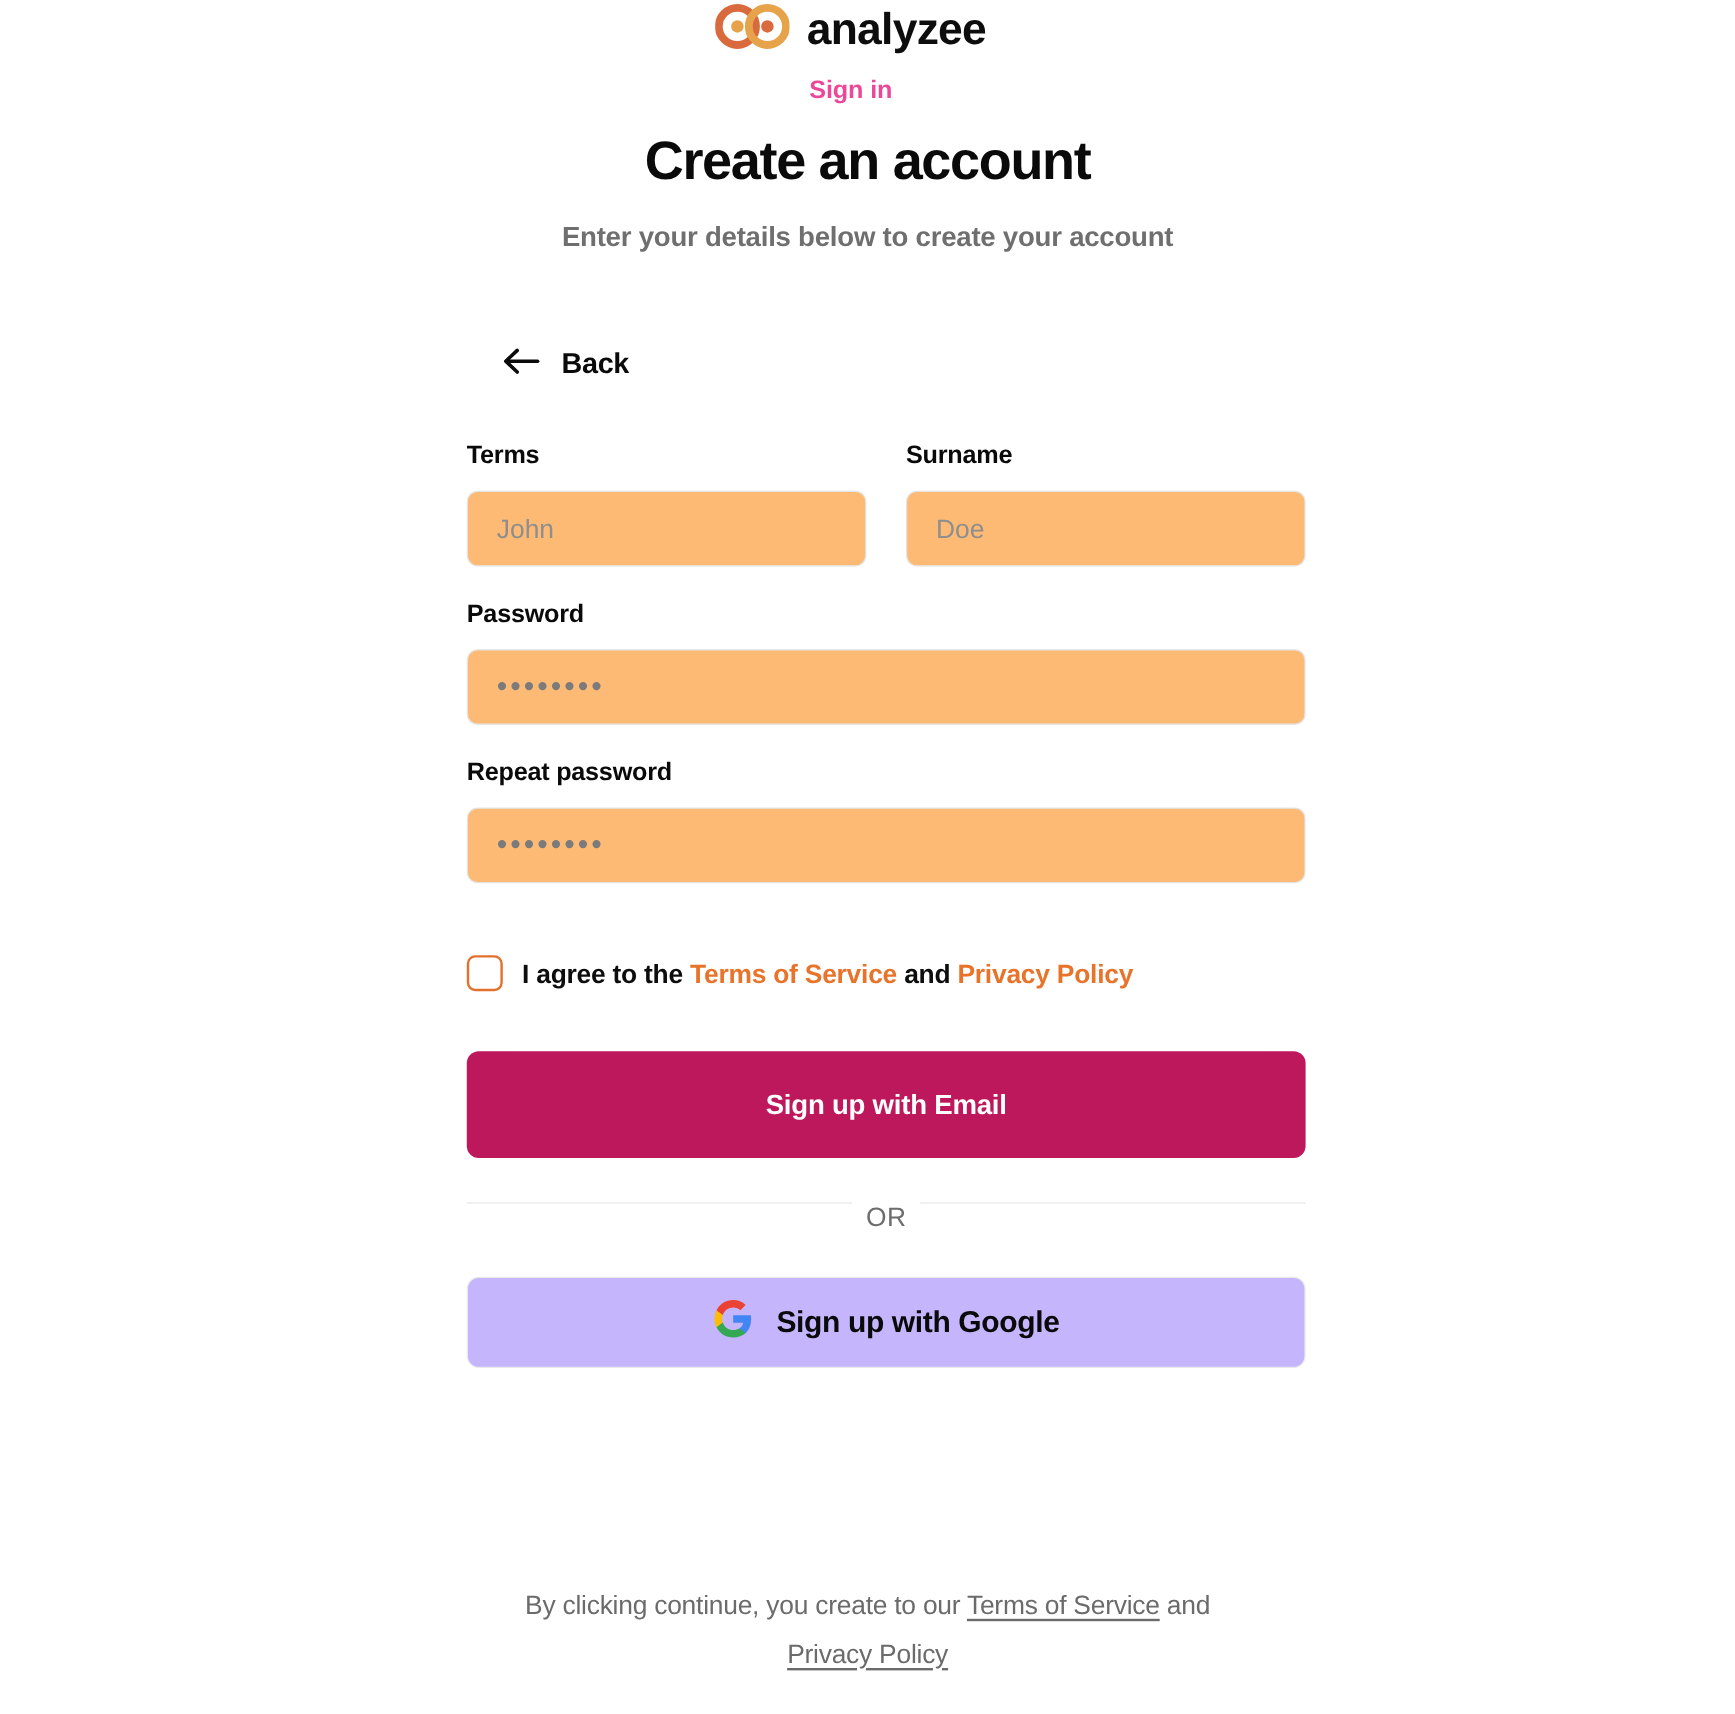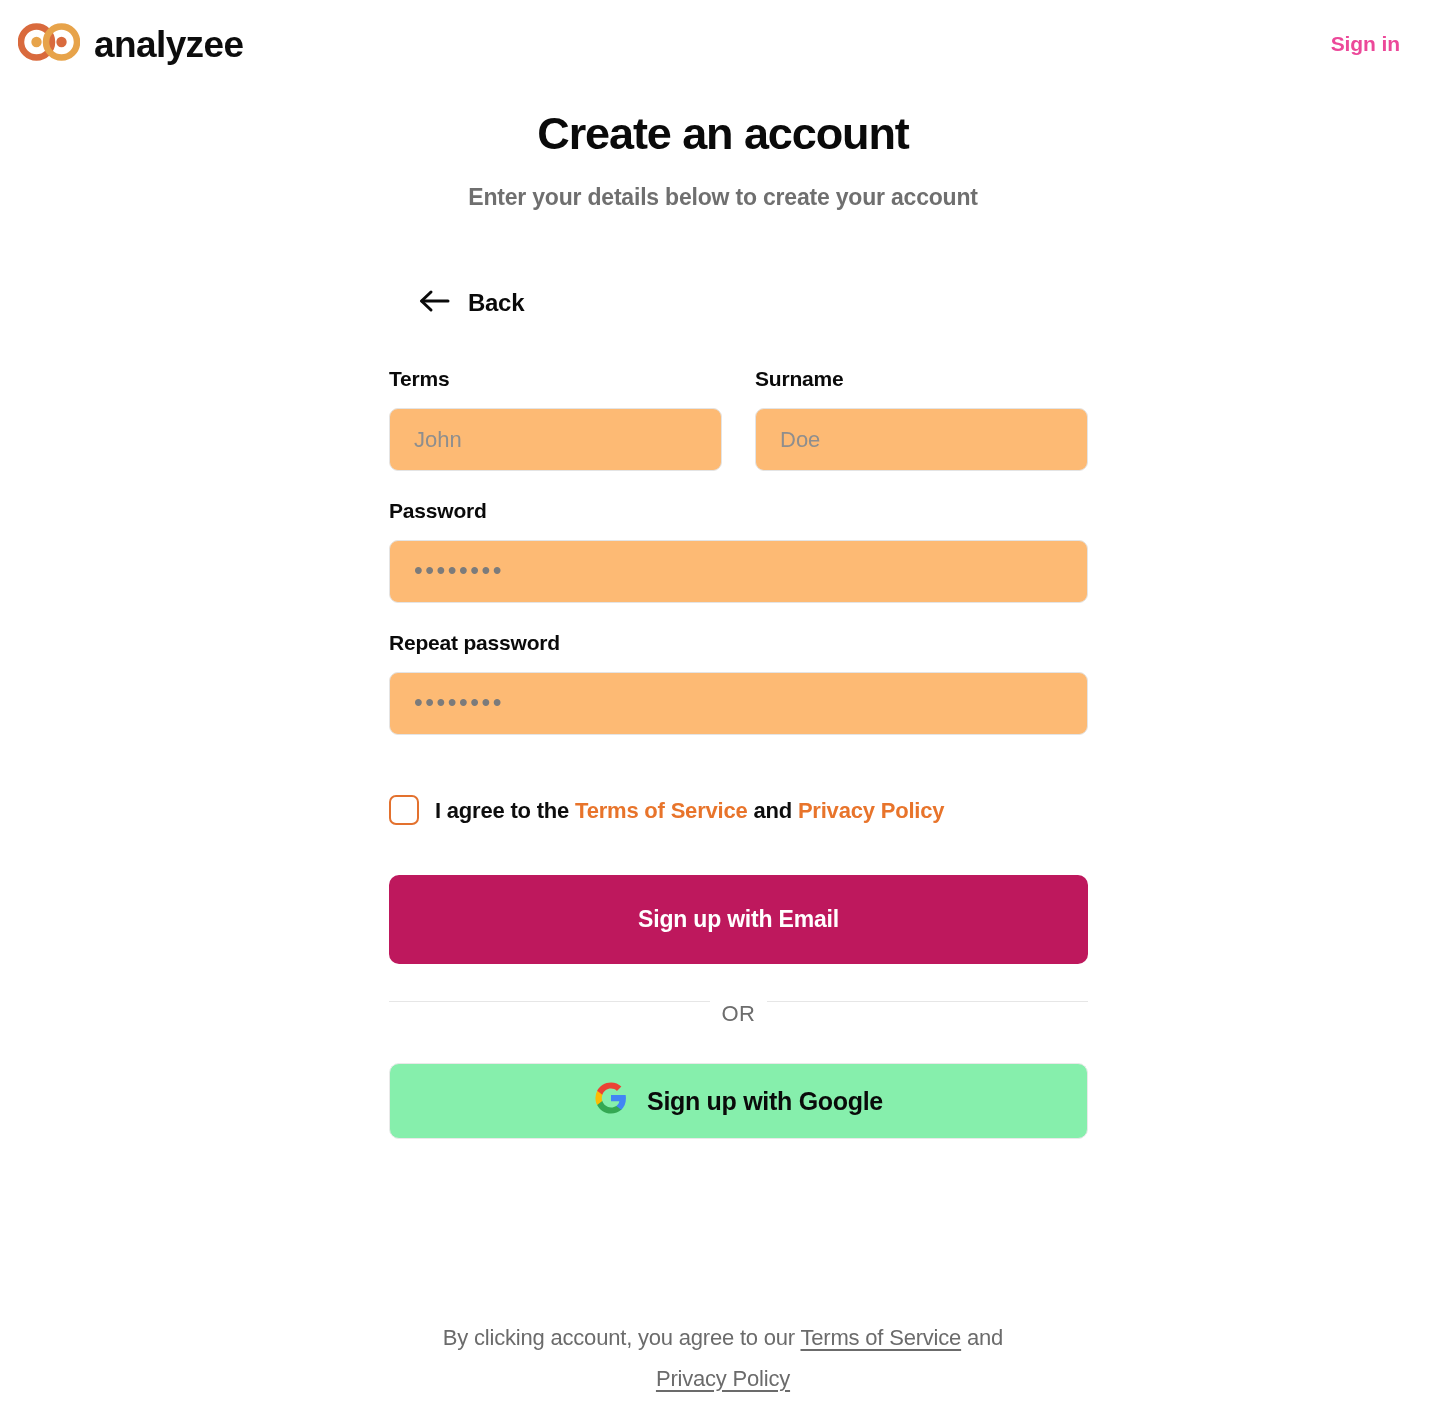--- a/index.html
+++ b/index.html
@@ -20,20 +20,21 @@
   
   .topbar {
     position: absolute;
     top: 0; left: 0;
     width: 1446px;
     height: 88px;
     display: flex;
     align-items: center;
     justify-content: space-between;
     padding: 0 46px 0 18px;
+    flex-direction: column;
   }
   .brand {
     display: flex;
     align-items: center;
     gap: 14px;
   }
   .brand-logo { display: block; }
   .brand-name {
     font-size: 37px;
     font-weight: 700;
@@ -204,21 +205,21 @@
   .btn-google {
     display: flex;
     align-items: center;
     justify-content: center;
     gap: 19px;
     width: 100%;
     height: 76px;
     margin-top: 36px;
     border: 1px solid #e9e9e9;
     border-radius: 10px;
-    background: #86efac;
+    background: #c4b5fd;
     font-family: "Liberation Sans", sans-serif;
     font-size: 25px;
     font-weight: 700;
     color: #0a0a0a;
     letter-spacing: -0.3px;
     cursor: pointer;
   }
   .g-mark { display: block; flex: 0 0 auto; }
 
   
@@ -320,14 +321,14 @@
         <path fill="#34a853" d="M24 46c5.9 0 10.85-1.95 14.5-5.3l-7.05-5.5c-1.95 1.3-4.45 2.1-7.45 2.1-5.7 0-10.55-3.85-12.3-9.05H4.4v5.7C8.05 41.25 15.4 46 24 46z"></path>
         <path fill="#fbbc05" d="M11.7 28.25c-.45-1.3-.7-2.7-.7-4.25s.25-2.95.7-4.25v-5.7H4.4A21.95 21.95 0 0 0 2 24c0 3.55.85 6.9 2.4 9.95l7.3-5.7z"></path>
         <path fill="#ea4335" d="M24 10.7c3.2 0 6.1 1.1 8.4 3.3l6.25-6.25C34.85 4.2 29.9 2 24 2 15.4 2 8.05 6.75 4.4 13.8l7.3 5.7c1.75-5.2 6.6-8.8 12.3-8.8z"></path>
       </svg>
     </span>
     <span>Sign up with Google</span>
   </button>
 </div>
 
 <div class="footer">
-  <div class="footer-text"><span>By clicking account, you agree to our </span><a class="lk" href="#">Terms of Service</a><span> and </span><a class="lk" href="#">Privacy Policy</a></div>
+  <div class="footer-text"><span>By clicking continue, you create to our </span><a class="lk" href="#">Terms of Service</a><span> and </span><a class="lk" href="#">Privacy Policy</a></div>
 </div>
 
 </body></html>

